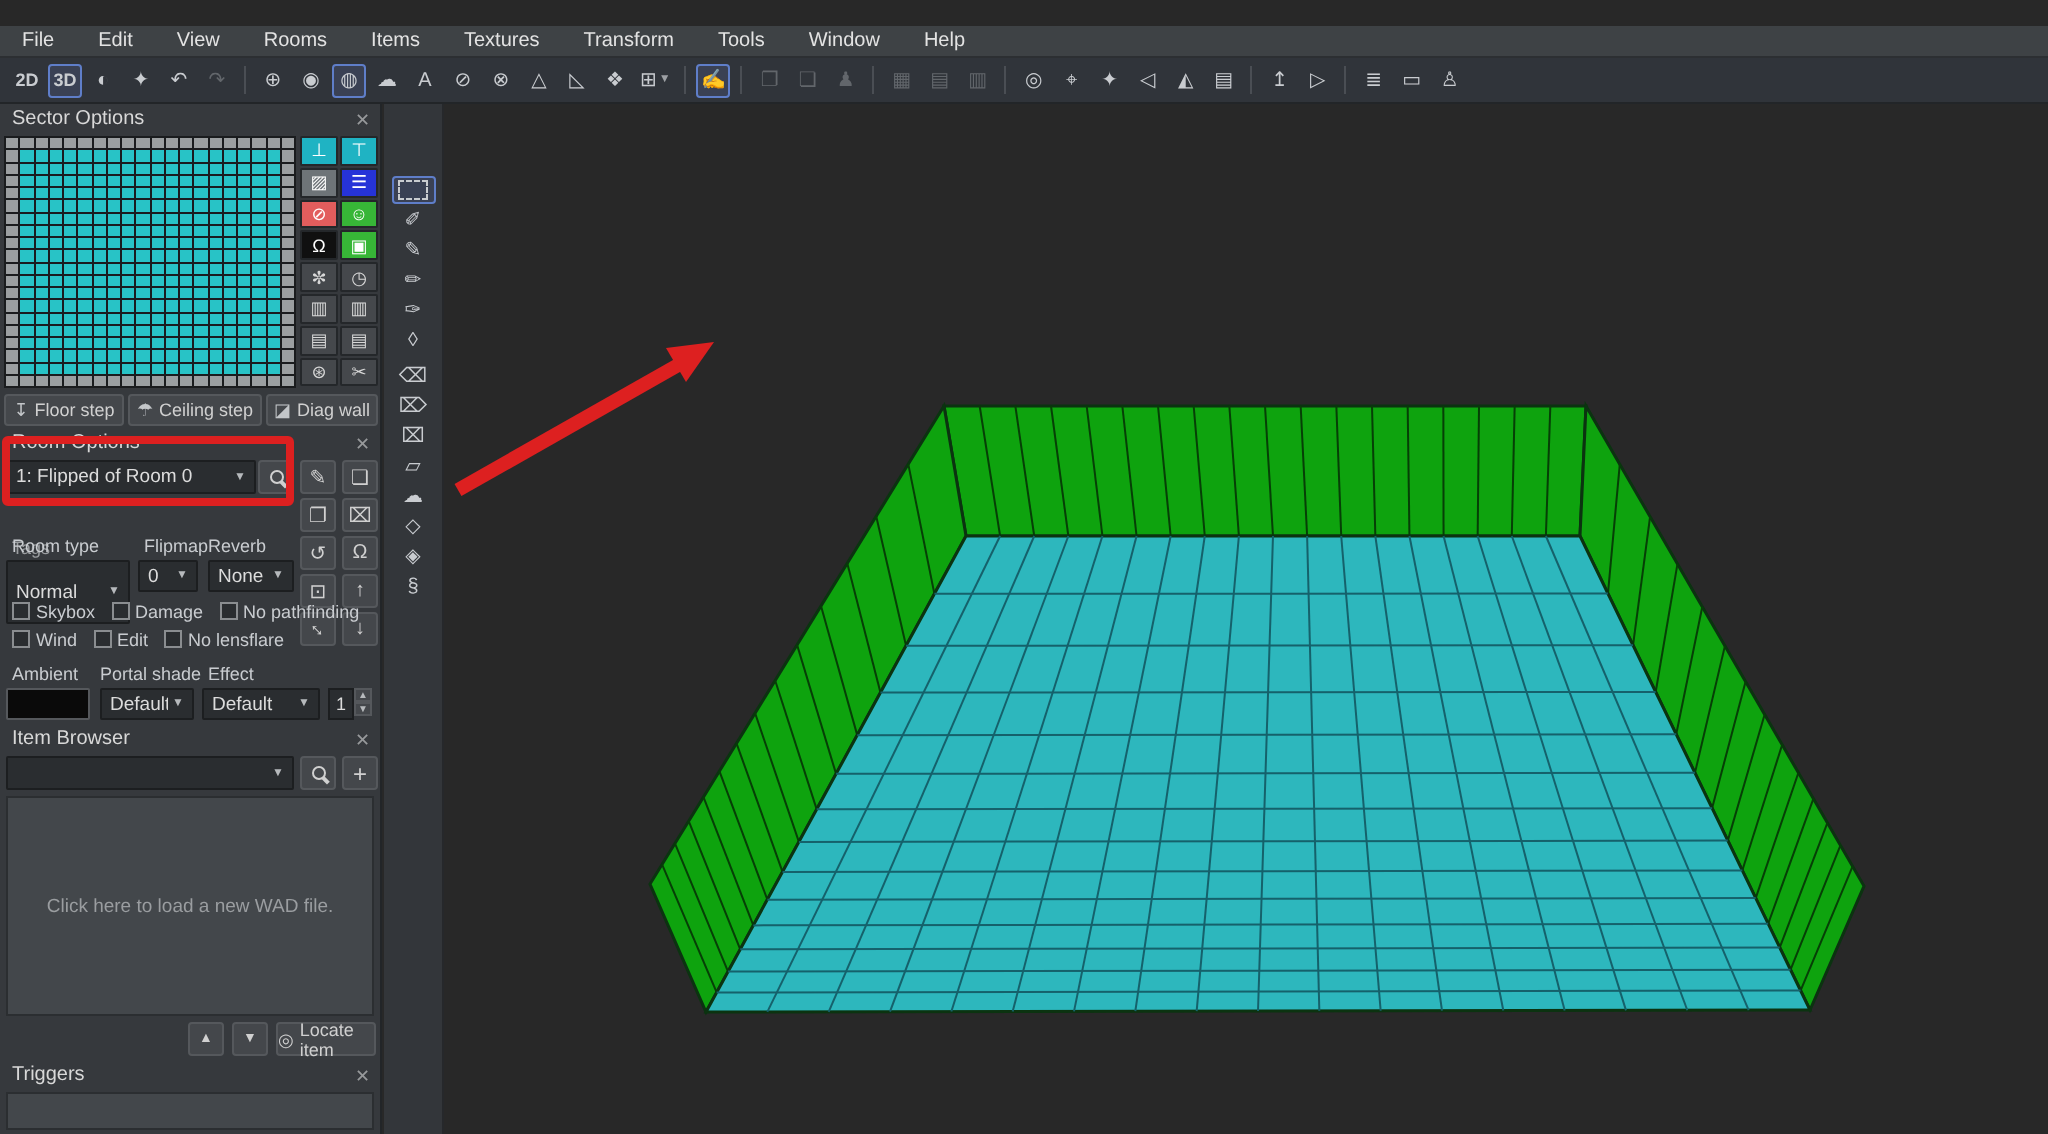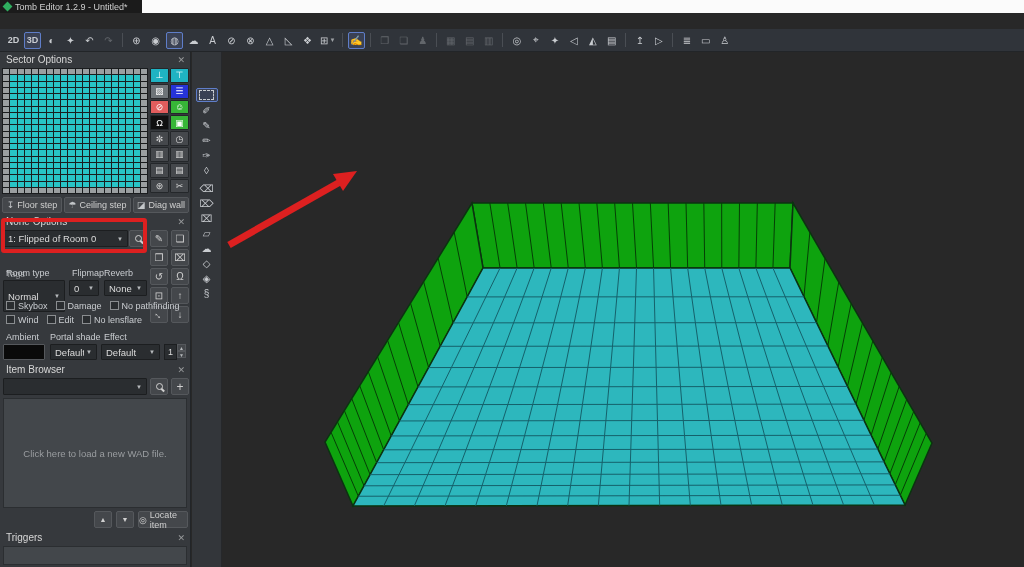--- a/index.html
+++ b/index.html
@@ -90,27 +90,33 @@
             border-radius:3px;box-sizing:border-box;z-index:60;pointer-events:none;}
   #overlay{position:absolute;left:0;top:0;z-index:55;pointer-events:none;}
   .ann-text{position:absolute;left:373px;top:141px;font-size:37px;font-weight:bold;color:#ec1b1b;
             white-space:pre;z-index:60;letter-spacing:0.5px;pointer-events:none;}
 </style>
 </head>
 <body>
 
 <div id="app">
 
-  <div class="titlebar">
-    <div class="title-left">
-      <span class="appicon"></span>
-      <span class="title-text">Tomb Editor 1.2.9 - Untitled*</span>
-    </div>
-  </div>
-
+
+  <div class="menubar" id="menubar">
+      <div class="menuitem">File</div>
+      <div class="menuitem">Edit</div>
+      <div class="menuitem">View</div>
+      <div class="menuitem">Rooms</div>
+      <div class="menuitem">Items</div>
+      <div class="menuitem">Textures</div>
+      <div class="menuitem">Transform</div>
+      <div class="menuitem">Tools</div>
+      <div class="menuitem">Window</div>
+      <div class="menuitem">Help</div>
+    </div>
 
   <div class="toolbar" id="toolbar">
       <div class="tbtn text">2D</div>
       <div class="tbtn text active">3D</div>
       <div class="tbtn">◐</div>
       <div class="tbtn">✦</div>
       <div class="tbtn">↶</div>
       <div class="tbtn disabled">↷</div>
       <div class="tsep"></div>
       <div class="tbtn">⊕</div>
@@ -585,21 +591,21 @@
           <span class="ic">☂</span>
           <span>Ceiling step</span>
         </div>
         <div class="stepbtn" style="width: 56px;">
           <span class="ic">◪</span>
           <span>Diag wall</span>
         </div>
       </div>
 
     <div class="sechdr" style="top:162px;">
-      <span class="t">None Options</span>
+      <span class="t">Room Options</span>
       <span class="x">✕</span>
     </div>
     <div class="combo" style="position:absolute;left:3px;top:178px;width:125px;height:17px;">
       <span class="v">1: Flipped of Room 0</span>
       <span class="a">▼</span>
     </div>
     <div class="minibtn" style="position:absolute;left:129px;top:178px;width:18px;height:17px;">
         <span class="mag"></span>
       </div>
     <div class="roomside" id="roomside">

